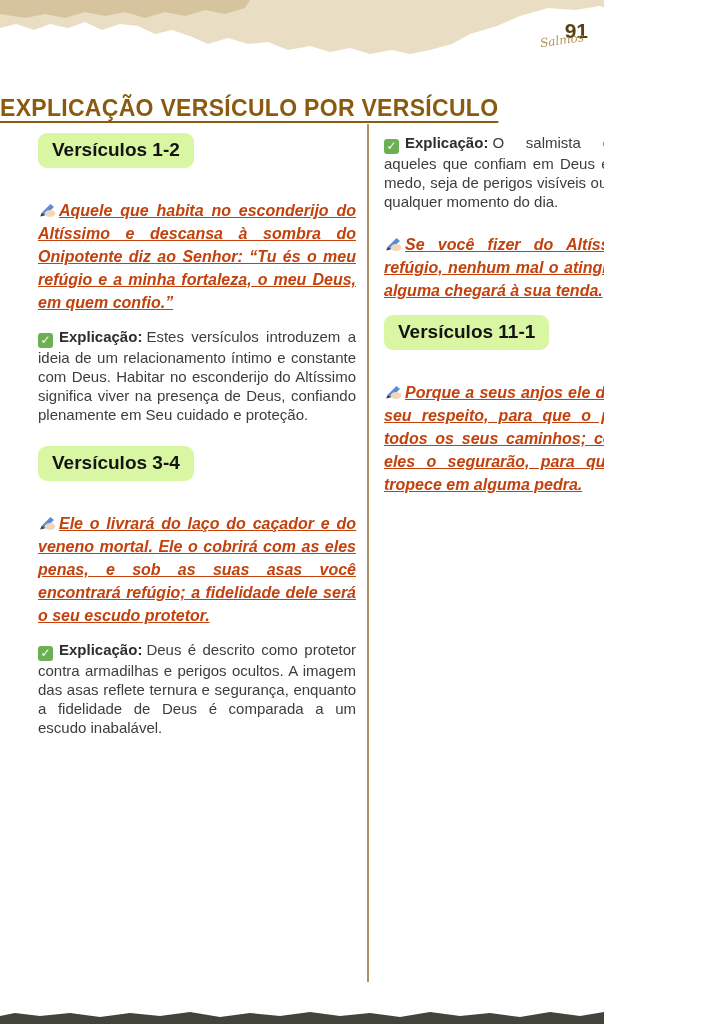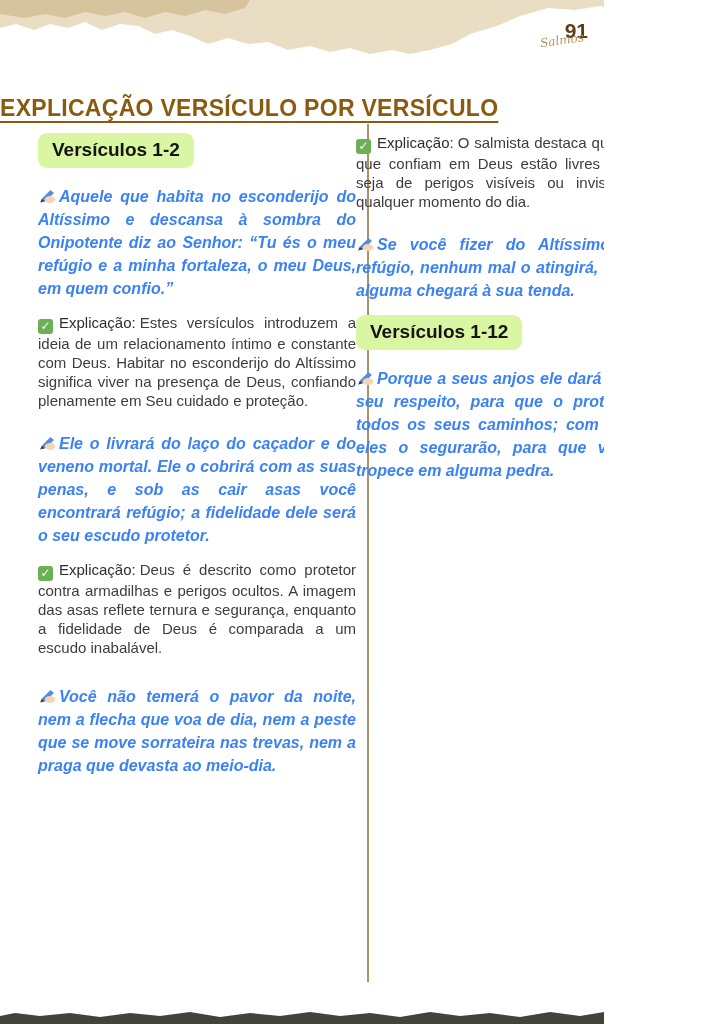--- a/index.html
+++ b/index.html
@@ -15,37 +15,37 @@
   .logo-number{font-weight:bold;font-size:21px;color:#5d3f16;letter-spacing:0;}
   .logo-script{display:block;font-family:"DejaVu Serif",serif;font-style:italic;font-size:12px;
     color:#b5945c;margin-top:-6px;margin-right:4px;transform:rotate(-8deg);}
   
   .title{
     position:absolute;top:95px;left:0;width:724px;text-align:left;
     font-size:23px;font-weight:bold;color:#8a5a0f;letter-spacing:0.3px;
     text-decoration:underline;text-decoration-thickness:2px;text-underline-offset:5px;
   }
   
-  .content{position:absolute;top:133px;left:38px;display:flex;}
+  .content{position:absolute;top:133px;left:38px;display:flex;gap:28px;}
   .col{width:318px;}
   .divider{position:absolute;left:367px;top:124px;width:2px;height:858px;background:#a99264;}
   
   .badge{
     display:inline-block;background:#d9f6a2;color:#141414;font-weight:bold;font-size:19px;
     padding:6px 14px 7px 14px;border-radius:9px;margin:0 0 17px 0;
   }
   .verse{
-    margin:0 0 13px 0;color:#3b82f6;font-weight:bold;font-style:italic;
-    font-size:16px;line-height:23px;text-align:justify;
+    margin:14px 0 13px 0;color:#c2410c;font-weight:bold;font-style:italic;
+    font-size:16px;line-height:23px;text-align:justify;text-decoration:underline;
   }
   .pen{display:inline-block;width:18px;height:14px;margin-right:3px;vertical-align:-1px;}
   .expl{
     margin:0 0 28px 0;color:#3d3d3d;font-size:15px;line-height:19px;text-align:justify;
   }
-  .expl-label{color:#2e2e2e;font-weight:normal;margin-right:4px;}
+  .expl-label{color:#2e2e2e;font-weight:bold;margin-right:4px;}
   .check{
     display:inline-block;width:15px;height:15px;background:#6db054;border-radius:3px;
     color:#ffffff;font-size:12px;line-height:15px;text-align:center;font-weight:bold;
     margin-right:6px;vertical-align:-2px;font-style:normal;
   }
   .mb-extra{margin-bottom:22px;}
 </style>
 </head>
 <body>
 
@@ -73,54 +73,50 @@
       <div><span class="badge">Versículos 1-2</span></div>
 
       <p class="verse"><span class="pen"><svg viewBox="0 0 20 16" width="18" height="14">
               <path d="M4 11 L14 1 L18 4.5 L8 14 Z" fill="#5b8dd6"></path>
               <path d="M4 11 L2.2 15.4 L8 14 Z" fill="#3a3a3a"></path>
               <ellipse cx="13.5" cy="12" rx="6" ry="4" fill="#f3d6b8"></ellipse>
             </svg></span><span>Aquele que habita no esconderijo do Altíssimo e descansa à sombra do Onipotente diz ao Senhor: “Tu és o meu refúgio e a minha fortaleza, o meu Deus, em quem confio.”</span></p>
 
       <p class="expl mb-extra"><span class="check">✓</span><span class="expl-label">Explicação:</span><span>Estes versículos introduzem a ideia de um relacionamento íntimo e constante com Deus. Habitar no esconderijo do Altíssimo significa viver na presença de Deus, confiando plenamente em Seu cuidado e proteção.</span></p>
 
+      <div><span class="badge">Versículos 3-4</span></div>
 
       <p class="verse"><span class="pen"><svg viewBox="0 0 20 16" width="18" height="14">
               <path d="M4 11 L14 1 L18 4.5 L8 14 Z" fill="#5b8dd6"></path>
               <path d="M4 11 L2.2 15.4 L8 14 Z" fill="#3a3a3a"></path>
               <ellipse cx="13.5" cy="12" rx="6" ry="4" fill="#f3d6b8"></ellipse>
-            </svg></span><span>Ele o livrará do laço do caçador e do veneno mortal. Ele o cobrirá com as suas penas, e sob as cair asas você encontrará refúgio; a fidelidade dele será o seu escudo protetor.</span></p>
+            </svg></span><span>Ele o livrará do laço do caçador e do veneno mortal. Ele o cobrirá com as eles penas, e sob as suas asas você encontrará refúgio; a fidelidade dele será o seu escudo protetor.</span></p>
 
       <p class="expl"><span class="check">✓</span><span class="expl-label">Explicação:</span><span>Deus é descrito como protetor contra armadilhas e perigos ocultos. A imagem das asas reflete ternura e segurança, enquanto a fidelidade de Deus é comparada a um escudo inabalável.</span></p>
 
 
-      <p class="verse"><span class="pen"><svg viewBox="0 0 20 16" width="18" height="14">
-              <path d="M4 11 L14 1 L18 4.5 L8 14 Z" fill="#5b8dd6"></path>
-              <path d="M4 11 L2.2 15.4 L8 14 Z" fill="#3a3a3a"></path>
-              <ellipse cx="13.5" cy="12" rx="6" ry="4" fill="#f3d6b8"></ellipse>
-            </svg></span><span>Você não temerá o pavor da noite, nem a flecha que voa de dia, nem a peste que se move sorrateira nas trevas, nem a praga que devasta ao meio-dia.</span></p>
 
     </div>
 
     <div class="col">
 
       <p class="expl mb-extra"><span class="check">✓</span><span class="expl-label">Explicação:</span><span>O salmista destaca que aqueles que confiam em Deus estão livres do medo, seja de perigos visíveis ou invisíveis, em qualquer momento do dia.</span></p>
 
 
 
 
 
       <p class="verse"><span class="pen"><svg viewBox="0 0 20 16" width="18" height="14">
               <path d="M4 11 L14 1 L18 4.5 L8 14 Z" fill="#5b8dd6"></path>
               <path d="M4 11 L2.2 15.4 L8 14 Z" fill="#3a3a3a"></path>
               <ellipse cx="13.5" cy="12" rx="6" ry="4" fill="#f3d6b8"></ellipse>
             </svg></span><span>Se você fizer do Altíssimo o seu refúgio, nenhum mal o atingirá, desgraça alguma chegará à sua tenda.</span></p>
 
 
-      <div><span class="badge">Versículos 1-12</span></div>
+      <div><span class="badge">Versículos 11-1</span></div>
 
       <p class="verse"><span class="pen"><svg viewBox="0 0 20 16" width="18" height="14">
               <path d="M4 11 L14 1 L18 4.5 L8 14 Z" fill="#5b8dd6"></path>
               <path d="M4 11 L2.2 15.4 L8 14 Z" fill="#3a3a3a"></path>
               <ellipse cx="13.5" cy="12" rx="6" ry="4" fill="#f3d6b8"></ellipse>
             </svg></span><span>Porque a seus anjos ele dará ordens a seu respeito, para que o protejam em todos os seus caminhos; com as mãos eles o segurarão, para que você não tropece em alguma pedra.</span></p>
 
     </div>
   </div>
 

